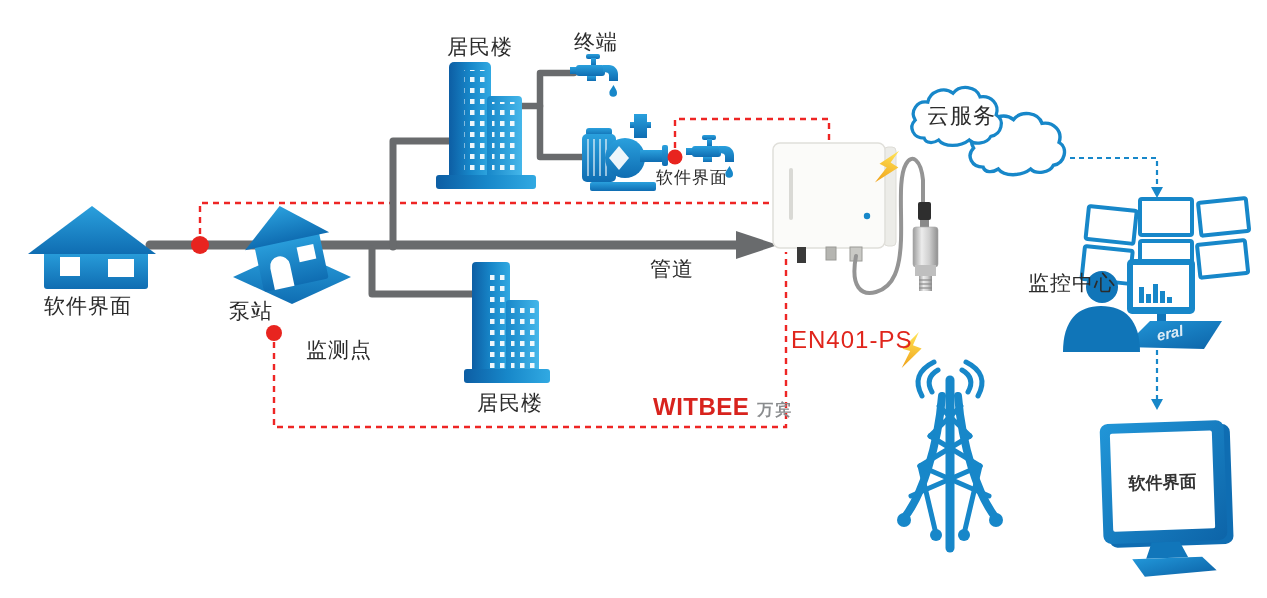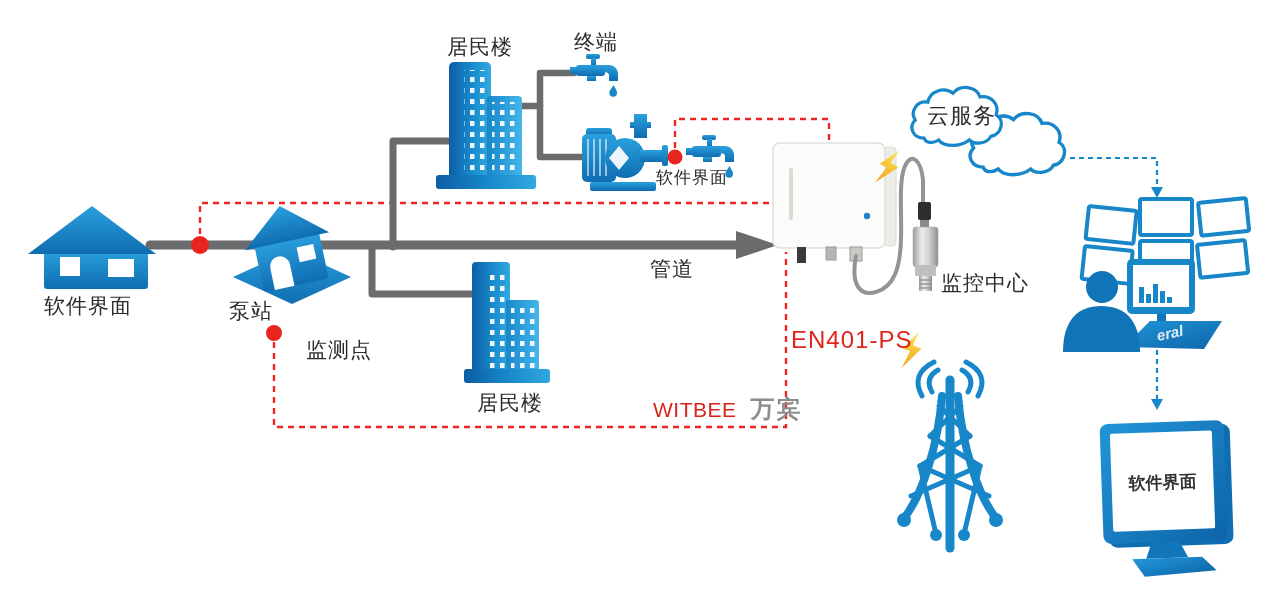--- a/index.html
+++ b/index.html
@@ -9,22 +9,22 @@
   html,body{margin:0;padding:0;background:#fff;}
   .canvas{position:relative;width:1267px;height:598px;background:#ffffff;overflow:hidden;
           font-family:"Liberation Sans",sans-serif;}
   .canvas svg{position:absolute;left:0;top:0;z-index:1;}
   .lbl{position:absolute;z-index:2;font-weight:400;font-size:21px;color:var(--text-dark);
        letter-spacing:1px;white-space:nowrap;line-height:1.1;}
   .lbl.small{font-size:17px;}
   .lbl.med{font-size:22px;}
   .lbl.red{color:var(--text-red);}
   .brand{position:absolute;z-index:2;white-space:nowrap;}
-  .brand .en{font-weight:400;font-size:21px;color:var(--brand-red);letter-spacing:.5px;}
-  .brand .cn{font-weight:700;font-size:24px;color:var(--brand-gray);margin-left:14px;letter-spacing:2px;}
+  .brand .en{font-weight:700;font-size:24px;color:var(--brand-red);letter-spacing:.5px;}
+  .brand .cn{font-weight:700;font-size:16px;color:var(--brand-gray);margin-left:8px;letter-spacing:2px;}
 </style>
 </head>
 <body>
 
 <div class="canvas">
 
 <svg width="1267" height="598" viewBox="0 0 1267 598">
   <defs>
     <linearGradient id="bldGrad" x1="0" y1="0" x2="1" y2="0">
       <stop offset="0" stop-color="#0d5ea4"></stop>
@@ -264,19 +264,19 @@
 
 <div class="lbl" style="left:44px;top:294px">软件界面</div>
 <div class="lbl" style="left:229px;top:299px">泵站</div>
 <div class="lbl" style="left:306px;top:338px">监测点</div>
 <div class="lbl" style="left:447px;top:35px">居民楼</div>
 <div class="lbl" style="left:574px;top:30px">终端</div>
 <div class="lbl small" style="left:656px;top:169px">软件界面</div>
 <div class="lbl" style="left:650px;top:257px">管道</div>
 <div class="lbl med" style="left:927px;top:104px">云服务</div>
 <div class="lbl" style="left:477px;top:391px">居民楼</div>
-<div class="lbl" style="left:941px;top:271px">监控中心</div>
+<div class="lbl" style="left:1028px;top:271px">监控中心</div>
 <div class="lbl red" style="left:791px;top:327px;font-size:24px">EN401-PS</div>
 <div class="brand" style="left:653px;top:393px">
   <span class="en">WITBEE</span><span class="cn">万宾</span>
 </div>
 
 </div>
 
 </body></html>

